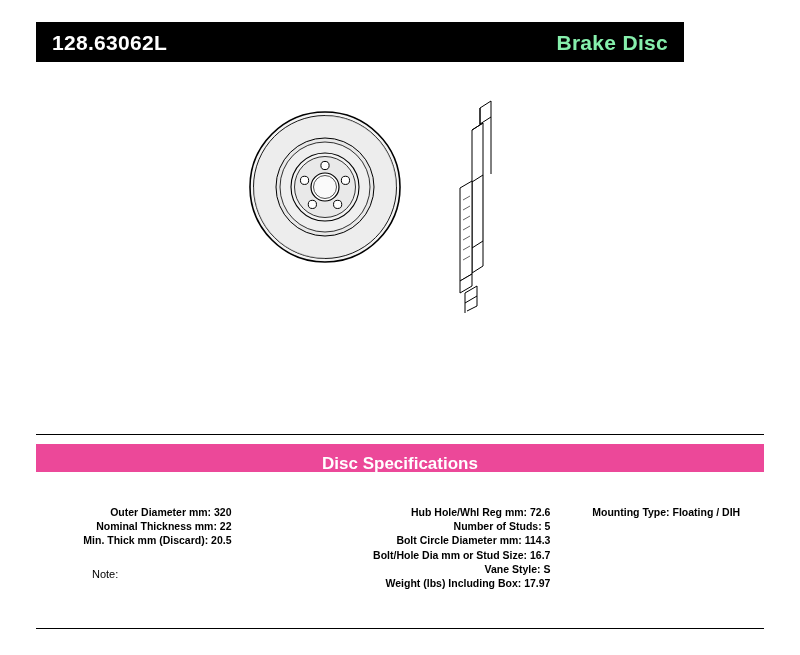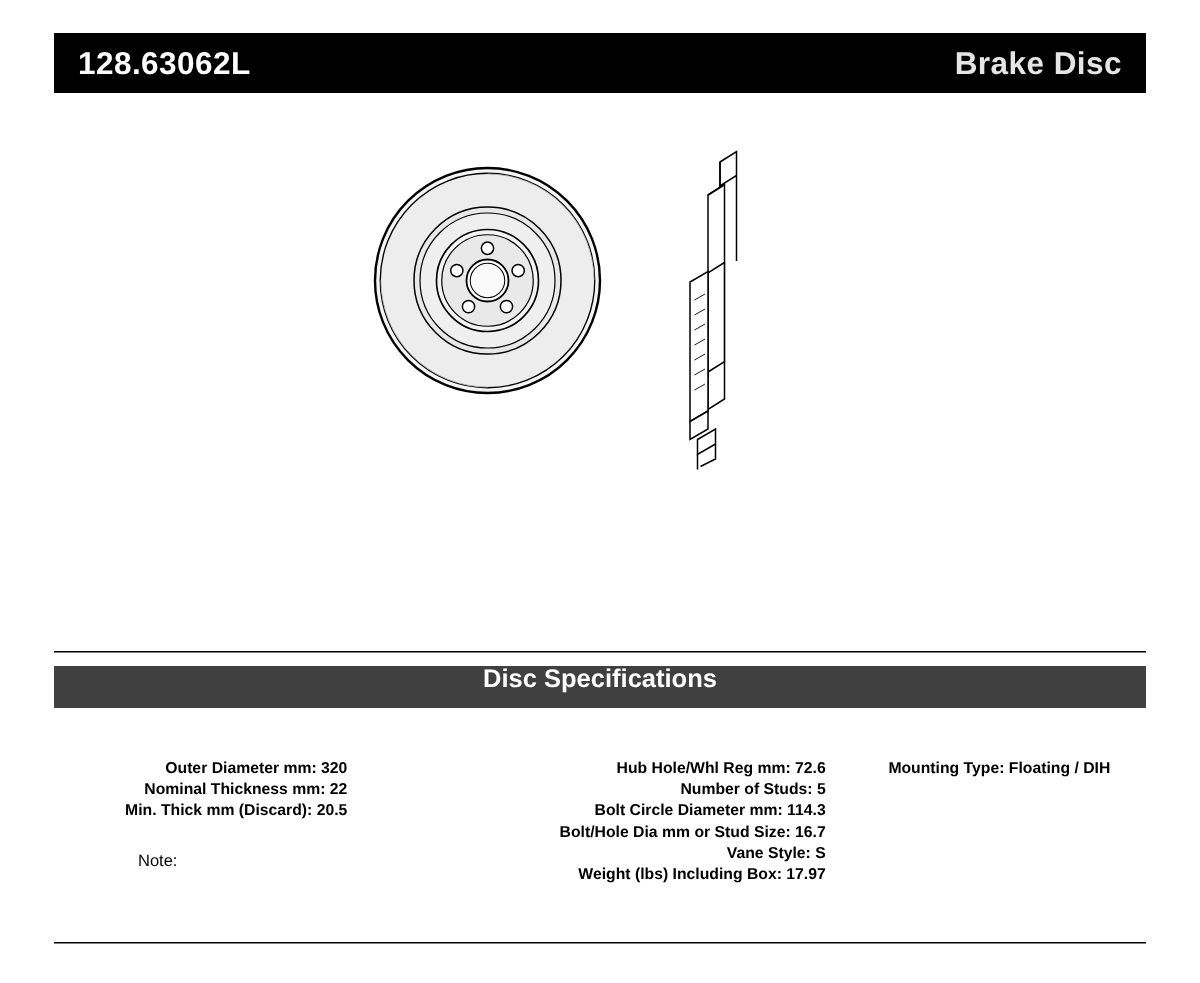--- a/index.html
+++ b/index.html
@@ -14,38 +14,38 @@
     font-family: "Liberation Sans", sans-serif;
     color: #000000;
     overflow: hidden;
   }
 
   
   .header-bar {
     position: absolute;
     left: 36px;
     top: 22px;
-    width: 728px;
+    width: 648px;
     height: 40px;
     background: #000000;
     display: flex;
     align-items: center;
     justify-content: space-between;
     box-sizing: border-box;
     padding: 0 16px;
   }
   .part-number {
     color: #ffffff;
     font-size: 21px;
     font-weight: bold;
     letter-spacing: 0.3px;
     line-height: 1;
   }
   .product-type {
-    color: #e5e5e5;
+    color: #86efac;
     font-size: 21px;
     font-weight: bold;
     letter-spacing: 0.3px;
     line-height: 1;
   }
 
   
   .drawing-area {
     position: absolute;
     left: 36px;
@@ -57,23 +57,23 @@
     display: block;
   }
 
   
   .spec-title-bar {
     position: absolute;
     left: 36px;
     top: 444px;
     width: 728px;
     height: 28px;
-    background: #404040;
+    background: #ec4899;
     display: flex;
-    align-items: flex-start;
+    align-items: flex-end;
     justify-content: center;
   }
   .spec-title {
     color: #ffffff;
     font-size: 17px;
     font-weight: bold;
     line-height: 1;
   }
 
   .spec-columns {

